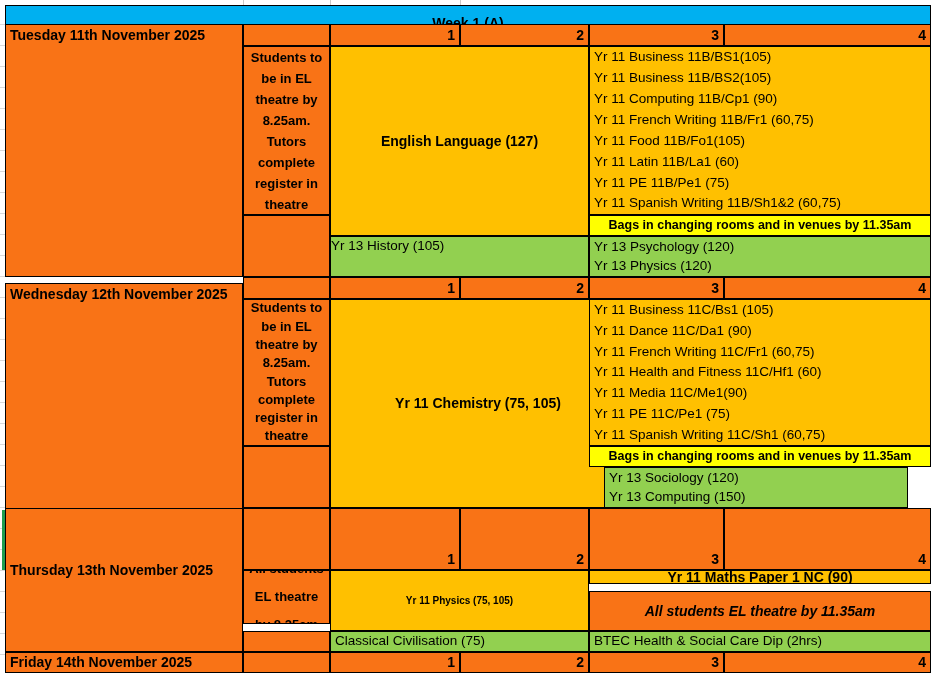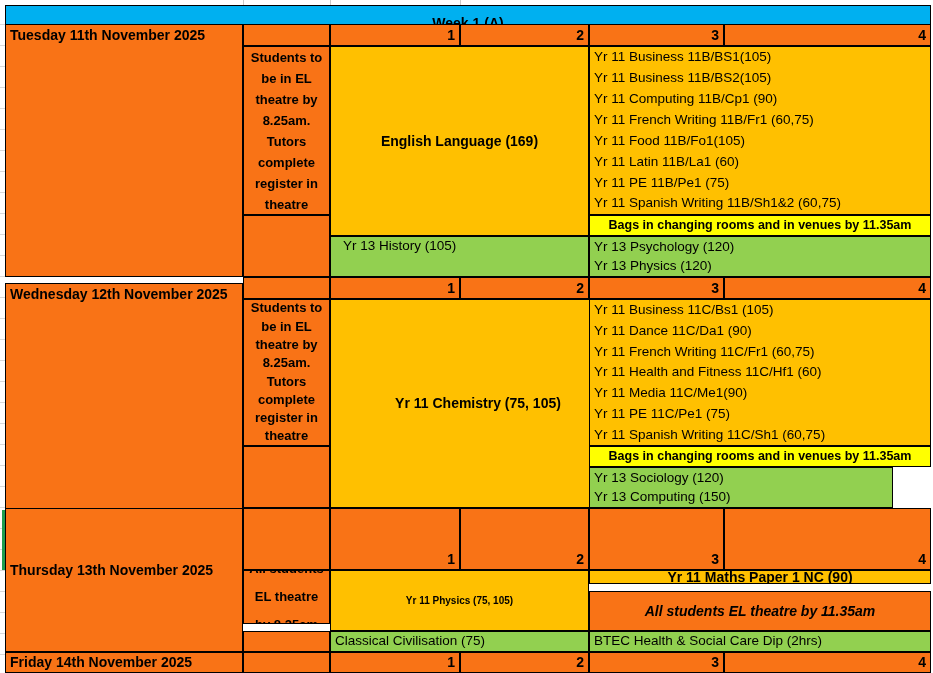--- a/index.html
+++ b/index.html
@@ -20,21 +20,21 @@
   .italic{font-style:italic;}
   .tl{padding:2px 2px 0 4px;font-weight:bold;font-size:14px;}
   .center{display:flex;align-items:center;justify-content:center;text-align:center;}
   .numcell{display:flex;align-items:flex-end;justify-content:flex-end;
     padding:0 4px 1px 0;font-weight:bold;font-size:14px;}
   .note{white-space:pre-line;text-align:center;font-weight:bold;font-size:13px;
     display:flex;align-items:center;justify-content:center;}
   .list{display:flex;flex-direction:column;justify-content:space-between;padding:0;}
   .list .row{flex:1;display:flex;align-items:center;padding-left:4px;}
   .leftrow{display:flex;align-items:center;padding-left:4px;}
-  .toprow{padding:1px 2px 0 12px;}
+  .toprow{padding:1px 2px 0 0;}
   .strip{position:absolute;}
   .gridline{position:absolute;background:#c9c9c9;}
 </style>
 </head>
 <body>
 
 <div id="sheet">
 
   <div class="gridline" style="left:243px;top:0;width:1px;height:5px;"></div>
   <div class="gridline" style="left:330px;top:0;width:1px;height:5px;"></div>
@@ -54,21 +54,21 @@
   <div class="cell gray numcell" style="left:724px;top:24px;width:207px;height:22px;">4</div>
 
   <div class="cell gray note" style="left:243px;top:46px;width:87px;height:169px;line-height:21px;">Students to
 be in EL
 theatre by
 8.25am.
 Tutors
 complete
 register in
 theatre</div>
-  <div class="cell orange center bold" style="left:330px;top:46px;width:259px;height:190px;font-size:14px;">English Language (169)</div>
+  <div class="cell orange center bold" style="left:330px;top:46px;width:259px;height:190px;font-size:14px;">English Language (127)</div>
 
   <div class="cell orange list" style="left:589px;top:46px;width:342px;height:169px;">
     <div class="row">Yr 11 Business 11B/BS1(105)</div>
     <div class="row">Yr 11 Business 11B/BS2(105)</div>
     <div class="row">Yr 11 Computing 11B/Cp1 (90)</div>
     <div class="row">Yr 11 French Writing 11B/Fr1 (60,75)</div>
     <div class="row">Yr 11 Food 11B/Fo1(105)</div>
     <div class="row">Yr 11 Latin 11B/La1 (60)</div>
     <div class="row">Yr 11 PE 11B/Pe1 (75)</div>
     <div class="row">Yr 11 Spanish Writing 11B/Sh1&amp;2 (60,75)</div>
@@ -105,21 +105,21 @@
     <div class="row">Yr 11 Dance 11C/Da1 (90)</div>
     <div class="row">Yr 11 French Writing 11C/Fr1 (60,75)</div>
     <div class="row">Yr 11 Health and Fitness 11C/Hf1 (60)</div>
     <div class="row">Yr 11 Media 11C/Me1(90)</div>
     <div class="row">Yr 11 PE 11C/Pe1 (75)</div>
     <div class="row">Yr 11 Spanish Writing 11C/Sh1 (60,75)</div>
   </div>
 
   <div class="cell gray" style="left:243px;top:446px;width:87px;height:62px;"></div>
   <div class="cell yellow center bold" style="left:589px;top:446px;width:342px;height:21px;font-size:12.5px;">Bags in changing rooms and in venues by 11.35am</div>
-  <div class="cell green list" style="left:589px;top:467px;width:304px;height:41px;">
+  <div class="cell green list" style="left:604px;top:467px;width:304px;height:41px;">
     <div class="row">Yr 13 Sociology (120)</div>
     <div class="row">Yr 13 Computing (150)</div>
   </div>
 
   <div class="cell gray" style="left:5px;top:508px;width:238px;height:144px;display:flex;align-items:center;padding:0 0 20px 4px;font-weight:bold;font-size:14px;">Thursday 13th November 2025</div>
   <div class="cell gray" style="left:243px;top:508px;width:87px;height:62px;"></div>
   <div class="cell gray numcell" style="left:330px;top:508px;width:130px;height:62px;">1</div>
   <div class="cell gray numcell" style="left:460px;top:508px;width:129px;height:62px;">2</div>
   <div class="cell gray numcell" style="left:589px;top:508px;width:135px;height:62px;">3</div>
   <div class="cell gray numcell" style="left:724px;top:508px;width:207px;height:62px;">4</div>

